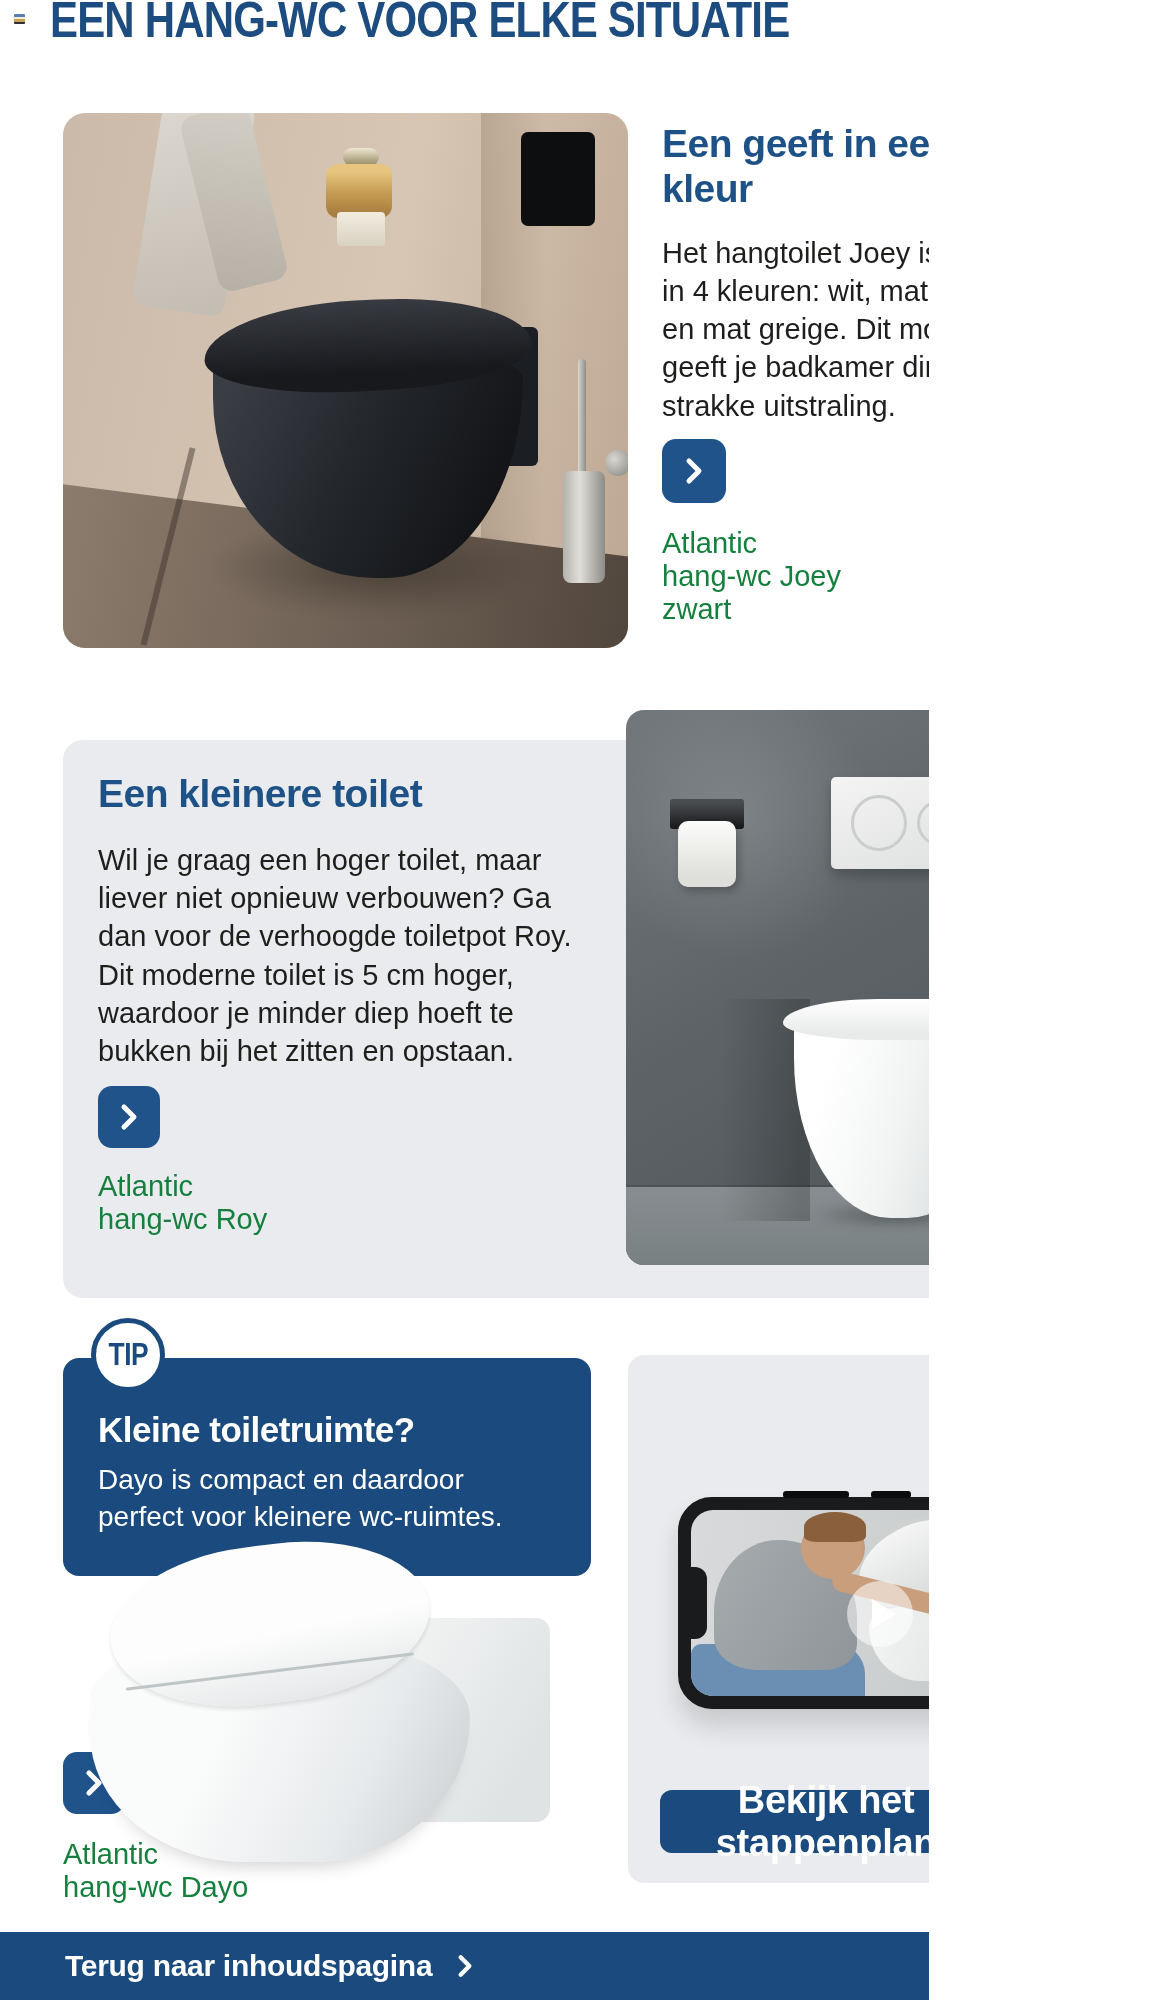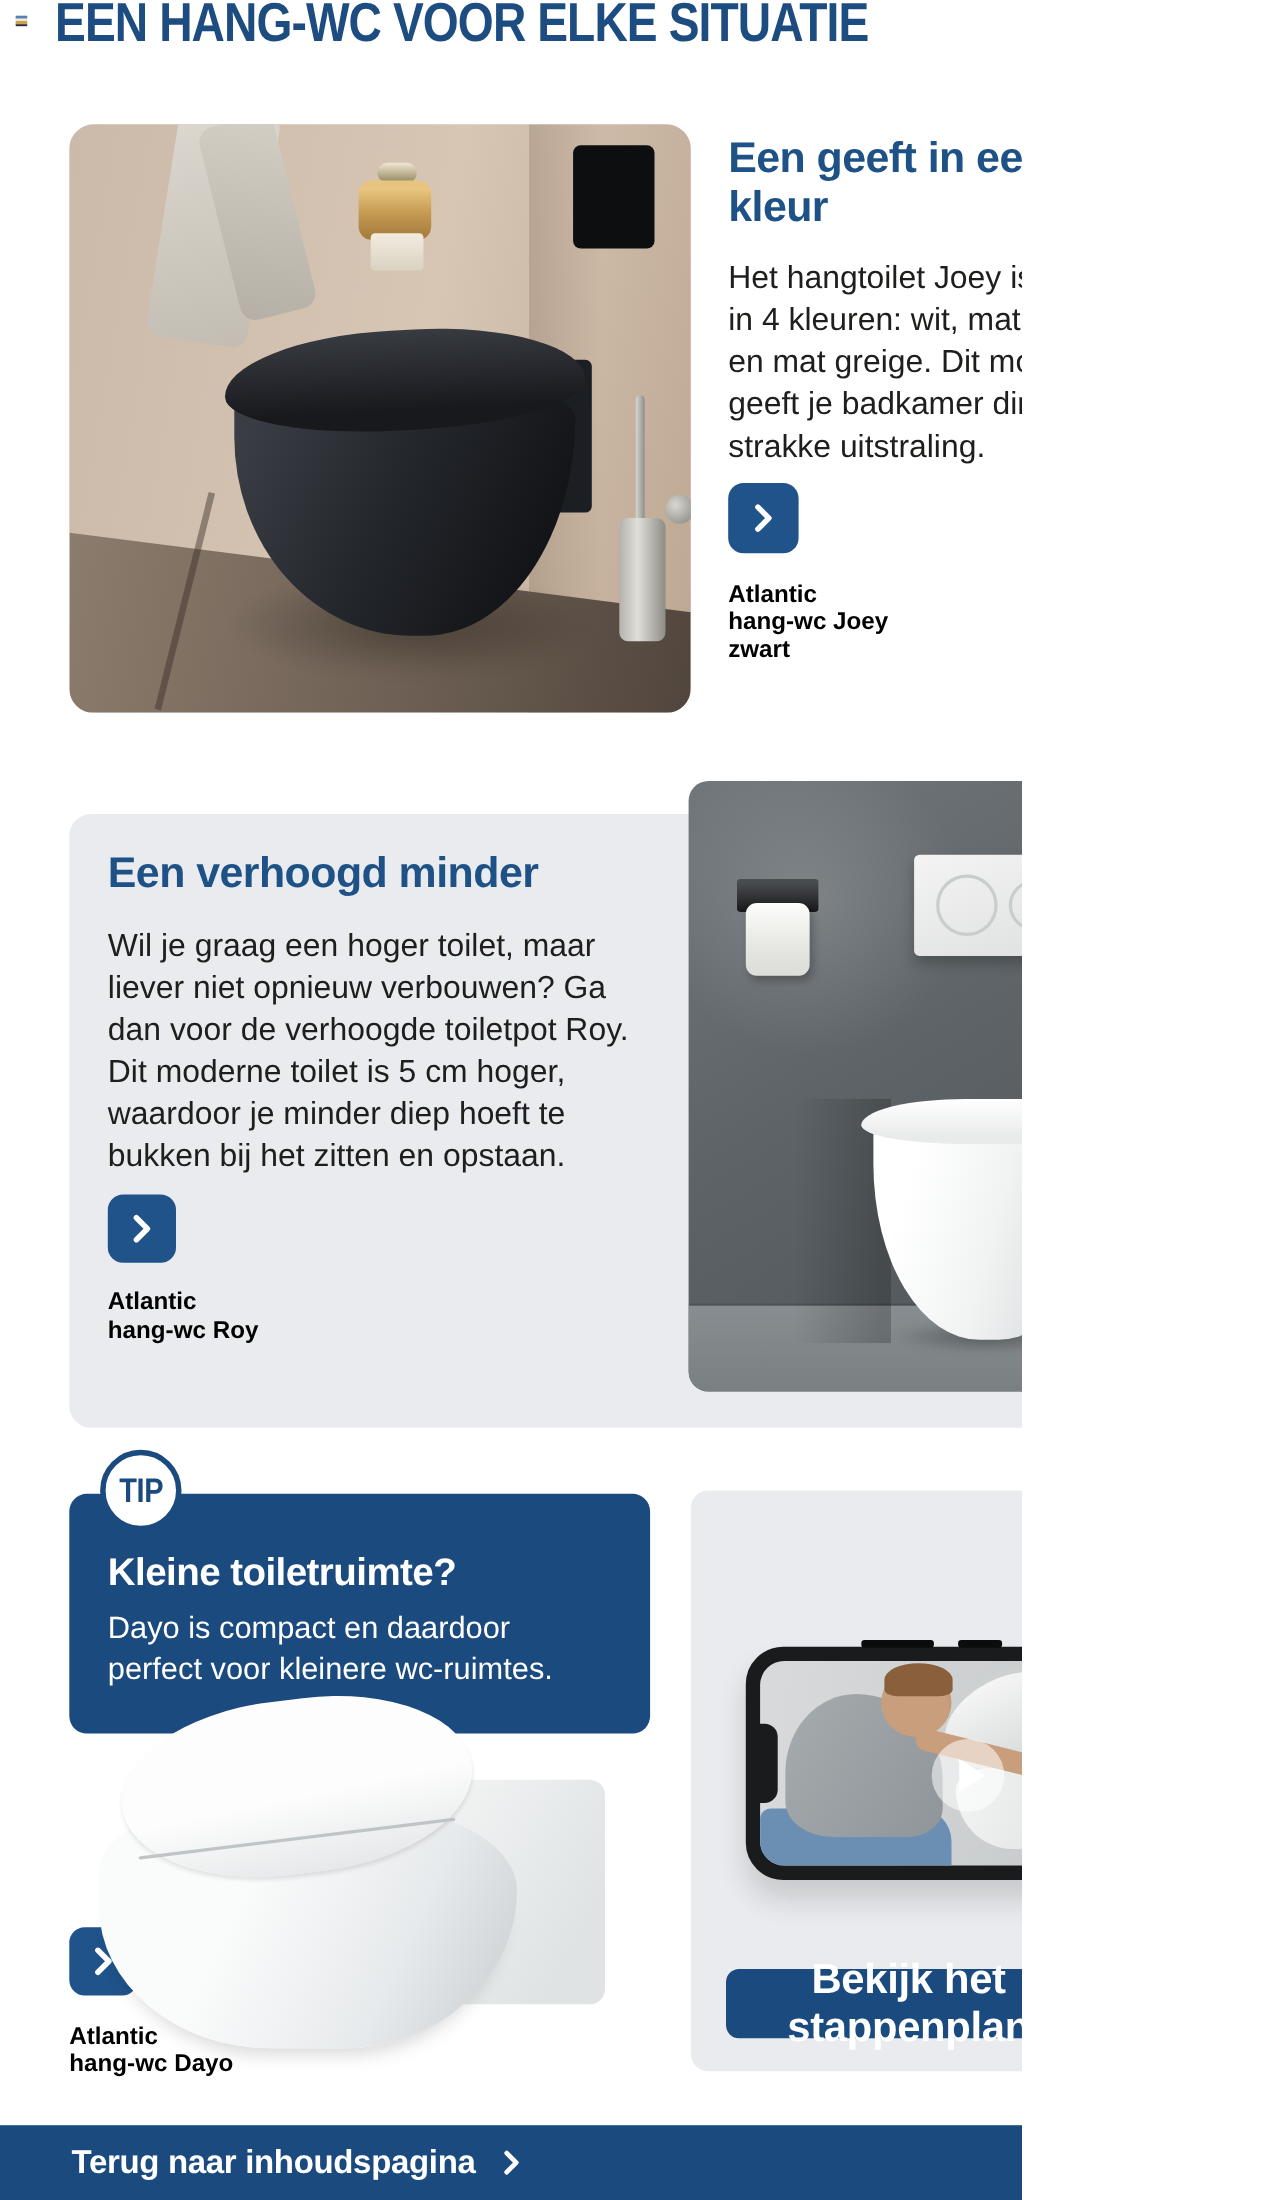--- a/index.html
+++ b/index.html
@@ -18,21 +18,21 @@
     letter-spacing:-1px;white-space:nowrap;transform:scaleX(.84);transform-origin:left top;
   }
 
   
   .h2{font-size:39px;line-height:1.15;font-weight:bold;color:#1e5287;letter-spacing:-.5px;}
   .body-p{font-size:29px;line-height:1.32;color:#1e1e1c;}
   .arrow-btn{
     width:64px;height:64px;border-radius:14px;background:#1f538a;border:none;cursor:pointer;
     display:flex;align-items:center;justify-content:center;padding:0;
   }
-  .prod-label{font-size:22px;line-height:1.14;font-weight:bold;color:#000000;}
+  .prod-label{font-size:29px;line-height:1.14;font-weight:normal;color:#15803d;}
   .blue-btn-chevron,.arrow-btn svg{display:block;}
 
   
   #photo-joey{left:63px;top:113px;width:565px;height:535px;border-radius:22px;overflow:hidden;
     background:linear-gradient(100deg,#cbbaa9 0%,#d7c6b4 55%,#cab7a4 78%,#bda792 100%);}
   #photo-joey .corner-shade{position:absolute;right:0;top:0;width:26%;height:100%;
     background:linear-gradient(90deg,rgba(92,72,52,.22),rgba(92,72,52,0) 45%);}
   #joey-floor{position:absolute;left:0;bottom:0;width:100%;height:45%;
     background:linear-gradient(100deg,#8d7d6e,#6e6054 55%,#51463d 100%);
     clip-path:polygon(0 32%,100% 62%,100% 100%,0 100%);}
@@ -203,21 +203,21 @@
     <div class="prod-label">
       <div>Atlantic</div>
       <div>hang-wc Joey</div>
       <div>zwart</div>
     </div>
   </div>
 
   <div id="panel-roy" class="abs"></div>
 
   <div id="col-roy" class="abs">
-    <div class="h2">Een verhoogd minder</div>
+    <div class="h2">Een kleinere toilet</div>
     <div class="body-p">Wil je graag een hoger toilet, maar liever niet opnieuw verbouwen? Ga dan voor de verhoogde toiletpot Roy. Dit moderne toilet is 5 cm hoger, waardoor je minder diep hoeft te bukken bij het zitten en opstaan.</div>
     <button class="arrow-btn">
       <span>
         <svg width="30" height="30" viewBox="0 0 24 24">
             <path d="M8 4l8 8-8 8" fill="none" stroke="#ffffff" stroke-width="4" stroke-linecap="round" stroke-linejoin="round"></path>
           </svg>
       </span>
     </button>
     <div class="prod-label">
       <div>Atlantic</div>

